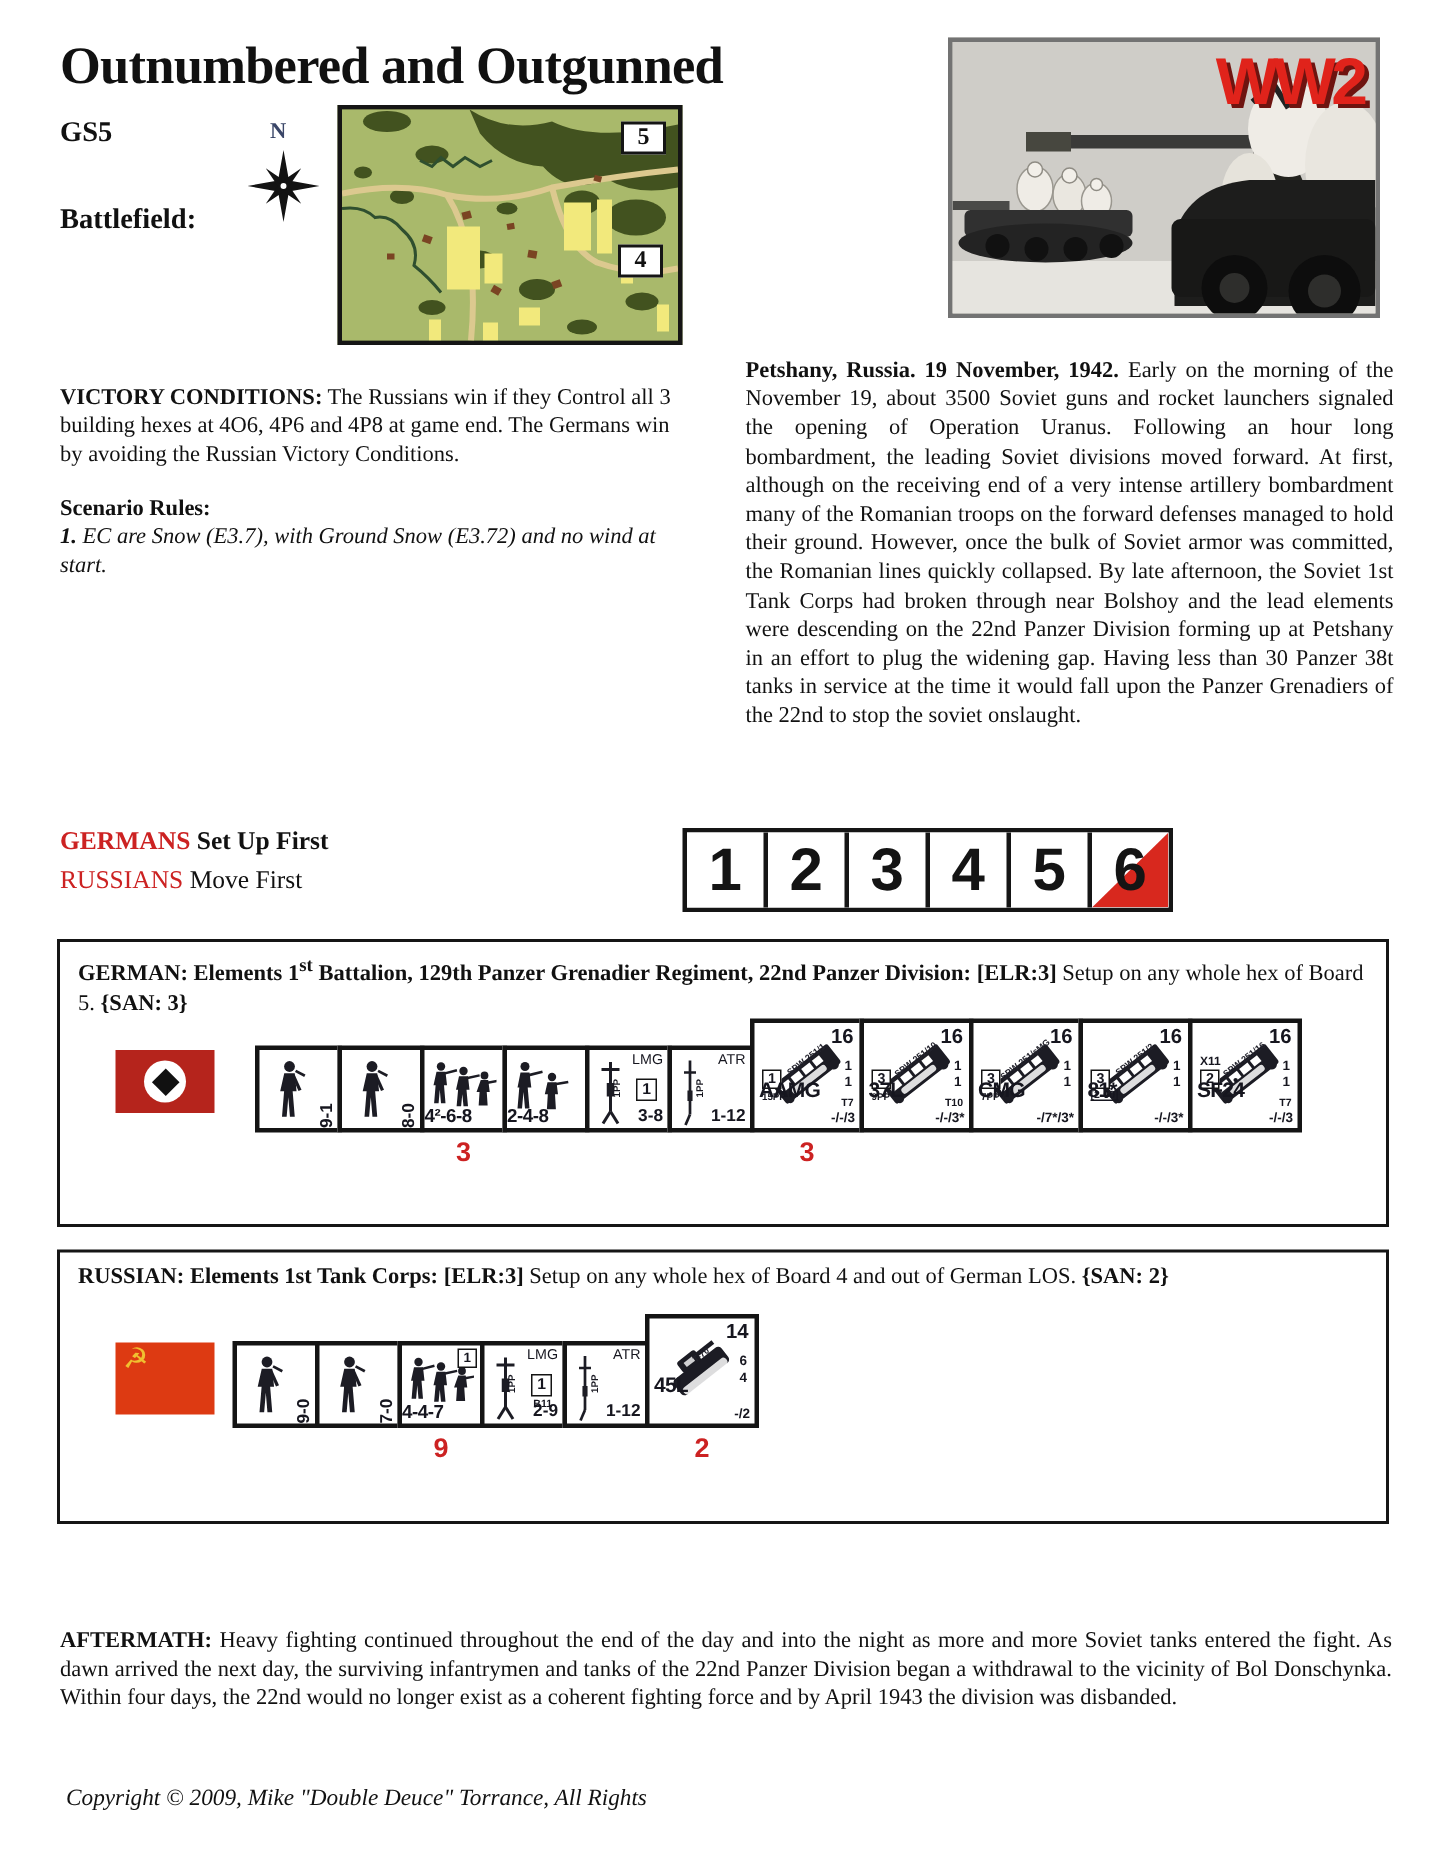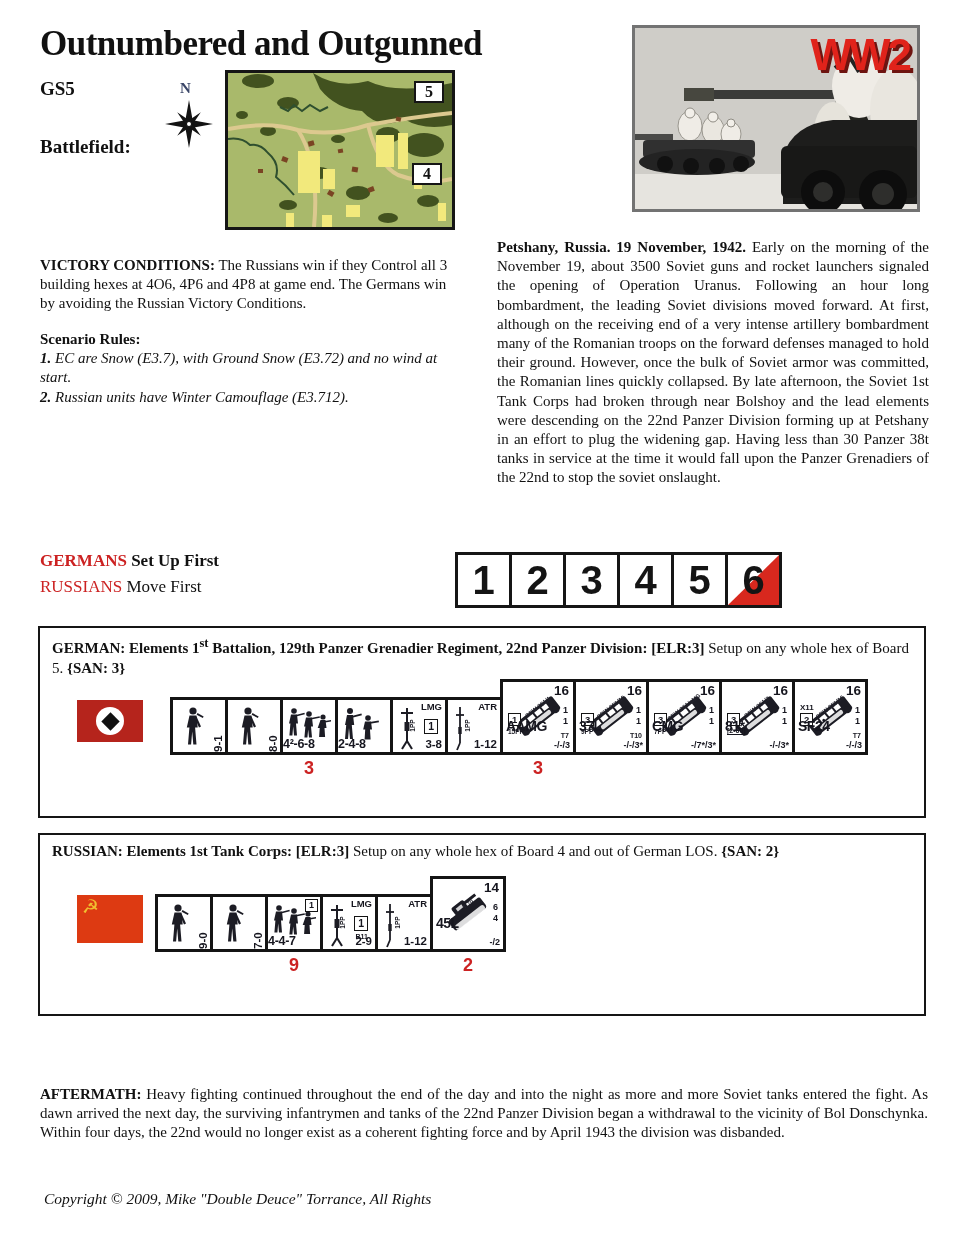--- a/index.html
+++ b/index.html
@@ -69,21 +69,21 @@
   .counter.vehicle{width:70px;height:70px;}
   .c-icon{position:absolute;}
   .leader .c-icon{left:9px;top:6px;}
   .squad .c-icon{left:4px;top:7px;}
   .sw .c-icon{left:5px;top:5px;}
   .vehicle .c-icon{left:7px;top:6px;}
   .c-rot{position:absolute;right:1px;top:0;bottom:0;display:flex;align-items:center;
     writing-mode:vertical-rl;transform:rotate(180deg);font-weight:bold;font-size:11.5px;}
   .c-bottom{position:absolute;left:0;right:0;bottom:1px;text-align:left;font-weight:bold;font-size:12.5px;letter-spacing:-.3px;}
   .c-boxed-tr{position:absolute;right:2px;top:2px;border:1.5px solid #141414;font-weight:bold;font-size:9px;padding:0 3px;line-height:1.2;background:#fff;}
-  .c-label{position:absolute;top:1px;right:3px;font-weight:bold;font-size:9.5px;}
+  .c-label{position:absolute;top:1px;right:3px;font-weight:normal;font-size:9.5px;}
   .sw .c-pp{position:absolute;right:27px;top:22px;transform:rotate(-90deg);font-weight:bold;font-size:6.5px;}
   .sw .c-boxed{position:absolute;right:7px;top:19px;border:1.5px solid #141414;font-weight:bold;font-size:10.5px;padding:0 3px;line-height:1.2;background:#fff;}
   .sw .c-sub{position:absolute;right:7px;top:36px;font-weight:bold;font-size:7px;}
   .c-brv{position:absolute;right:3px;bottom:2px;font-weight:bold;font-size:11.5px;}
   .c-top{position:absolute;top:1px;right:4px;font-weight:bold;font-size:13.5px;}
   .c-r1{position:absolute;top:23px;right:5px;font-weight:bold;font-size:9px;}
   .c-r2{position:absolute;top:34px;right:5px;font-weight:bold;font-size:9px;}
   .vehicle .c-boxed{position:absolute;left:5px;top:31px;border:1.5px solid #141414;font-weight:bold;font-size:9.5px;padding:0 3px;line-height:1.2;background:#fff;}
   .vehicle .c-pp{position:absolute;left:5px;top:46px;font-weight:bold;font-size:6.5px;}
   .vehicle .c-sub{position:absolute;left:5px;top:45px;font-weight:bold;font-size:7px;text-decoration:underline;}
@@ -207,21 +207,20 @@
   <div class="ww2">WW2</div>
 </div>
 
 <div class="abs para victory">
   <b>VICTORY CONDITIONS:</b><span> The Russians win if they Control all 3 building hexes at 4O6, 4P6 and 4P8 at game end. The Germans win by avoiding the Russian Victory Conditions.</span>
 </div>
 
 <div class="abs para rules">
   <div><b>Scenario Rules:</b></div>
   <div class="rule"><b>1.</b><span> EC are Snow (E3.7), with Ground Snow (E3.72) and no wind at start.</span></div>
-  <div class="rule"><b>2.</b><span> Russian units have Winter Camouflage (E3.712).</span></div>
 </div>
 
 <div class="abs para history">
   <b>Petshany, Russia. 19 November, 1942.</b><span> Early on the morning of the November 19, about 3500 Soviet guns and rocket launchers signaled the opening of Operation Uranus. Following an hour long bombardment, the leading Soviet divisions moved forward. At first, although on the receiving end of a very intense artillery bombardment many of the Romanian troops on the forward defenses managed to hold their ground. However, once the bulk of Soviet armor was committed, the Romanian lines quickly collapsed. By late afternoon, the Soviet 1st Tank Corps had broken through near Bolshoy and the lead elements were descending on the 22nd Panzer Division forming up at Petshany in an effort to plug the widening gap. Having less than 30 Panzer 38t tanks in service at the time it would fall upon the Panzer Grenadiers of the 22nd to stop the soviet onslaught.</span>
 </div>
 
 <div class="abs setup-german">
   <span class="red">GERMANS</span><span> Set Up First</span>
 </div>
 <div class="abs setup-russian">

